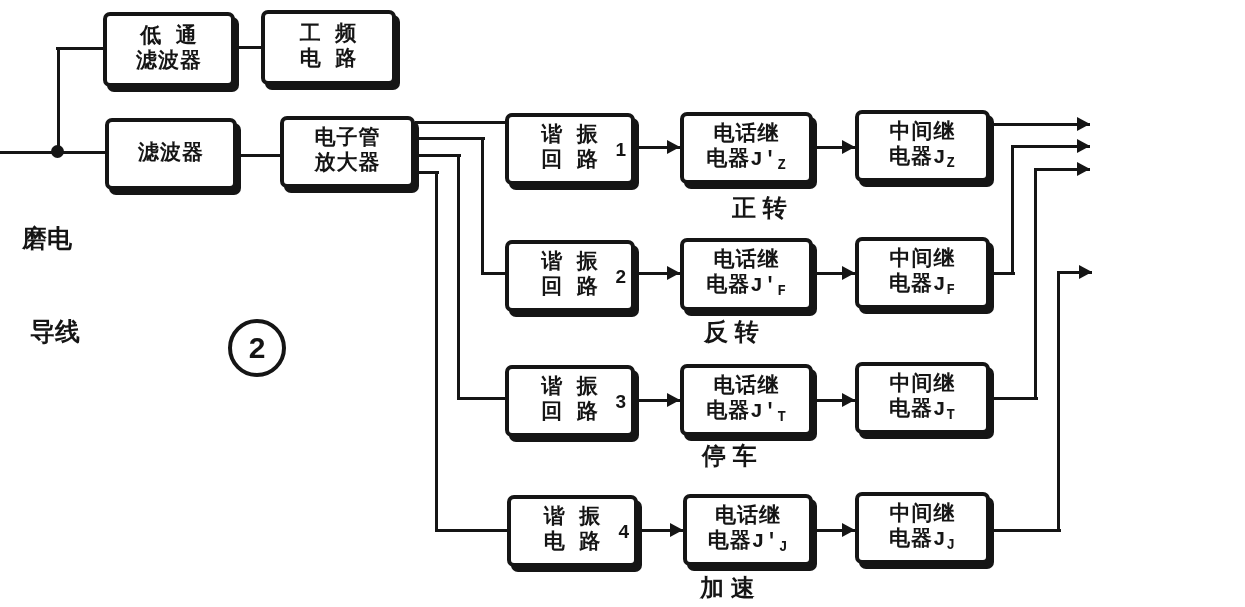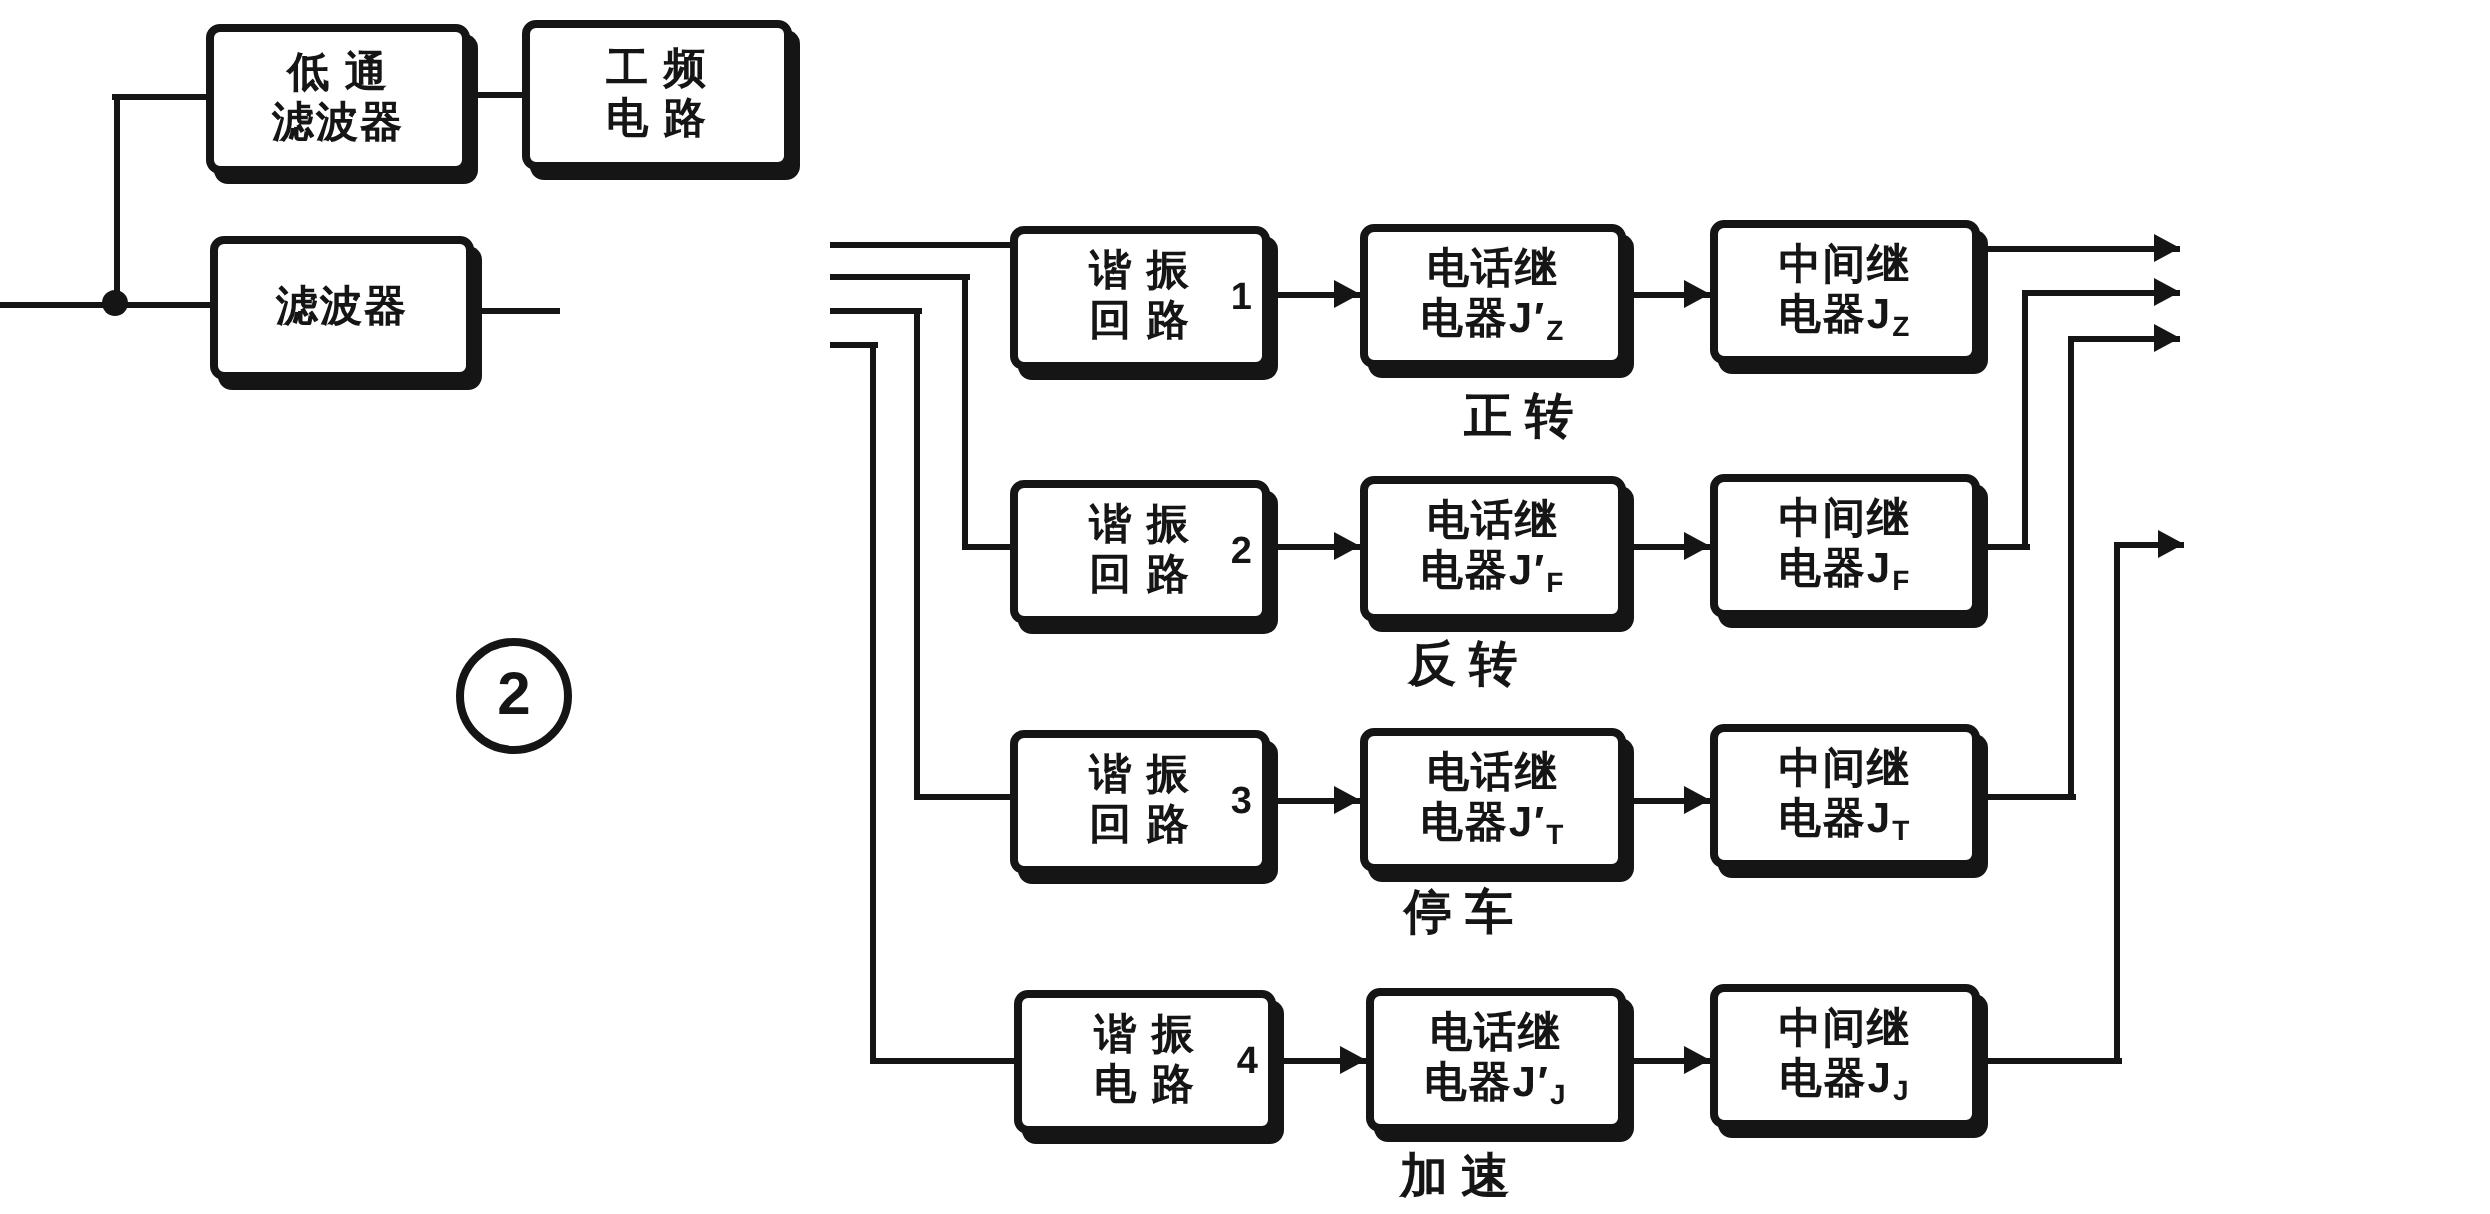--- a/index.html
+++ b/index.html
@@ -7,21 +7,21 @@
     position:relative;width:1245px;height:607px;background:#ffffff;
     font-family:"Liberation Sans",sans-serif;color:#151515;overflow:hidden;
   }
   .box{
     position:absolute;box-sizing:border-box;background:#fff;
     border:4px solid #151515;border-radius:7px;
     box-shadow:4px 5px 0 #151515;
     display:flex;flex-direction:column;align-items:center;justify-content:center;
     font-weight:bold;font-size:21px;line-height:1.18;text-align:center;
   }
-  .bl{white-space:pre;letter-spacing:1px;}
+  .bl{white-space:pre;letter-spacing:1px;font-family:Liberation Mono, monospace;}
   .box-num{
     position:absolute;right:5px;top:50%;transform:translateY(-46%);
     font-size:19px;font-weight:bold;
   }
   .sym{font-weight:bold;}
   .subsc{font-size:14px;vertical-align:-4px;font-weight:bold;}
   .wh{position:absolute;height:3px;background:#151515;}
   .wv{position:absolute;width:3px;background:#151515;}
   .arr{
     position:absolute;width:0;height:0;
@@ -101,20 +101,24 @@
     <span class="bl">低 通</span>
     <span class="bl">滤波器</span>
   </div>
   <div class="box" style="left:261px;top:10px;width:135px;height:75px">
     <span class="bl">工 频</span>
     <span class="bl">电 路</span>
   </div>
   <div class="box" style="left:105px;top:118px;width:132px;height:72px">
     <span class="bl">滤波器</span>
   </div>
+  <div class="box" style="left:280px;top:116px;width:135px;height:72px">
+    <span class="bl">电子管</span>
+    <span class="bl">放大器</span>
+  </div>
 
   <div class="box" style="left:505px;top:113px;width:130px;height:72px">
     <span class="bl">谐 振</span>
     <span class="bl">回 路</span>
     <span class="box-num">1</span>
   </div>
   <div class="box" style="left:680px;top:112px;width:133px;height:72px">
     <span class="bl">电话继</span>
     <span class="bl"><span>电器</span><span class="sym">J′</span><span class="subsc">Z</span></span>
   </div>
@@ -158,20 +162,24 @@
   </div>
   <div class="box" style="left:683px;top:494px;width:130px;height:72px">
     <span class="bl">电话继</span>
     <span class="bl"><span>电器</span><span class="sym">J′</span><span class="subsc">J</span></span>
   </div>
   <div class="box" style="left:855px;top:492px;width:135px;height:72px">
     <span class="bl">中间继</span>
     <span class="bl"><span>电器</span><span class="sym">J</span><span class="subsc">J</span></span>
   </div>
 
+  <div class="freelabel" style="left:22px;top:160px">
+    <div>磨电</div>
+    <div style="margin-left:8px">导线</div>
+  </div>
 
   <div class="stage-label" style="left:732px;top:192px">正 转</div>
   <div class="stage-label" style="left:704px;top:316px">反 转</div>
   <div class="stage-label" style="left:702px;top:440px">停 车</div>
   <div class="stage-label" style="left:700px;top:572px">加 速</div>
 
   <div class="circ">
     <span>2</span>
   </div>
 

